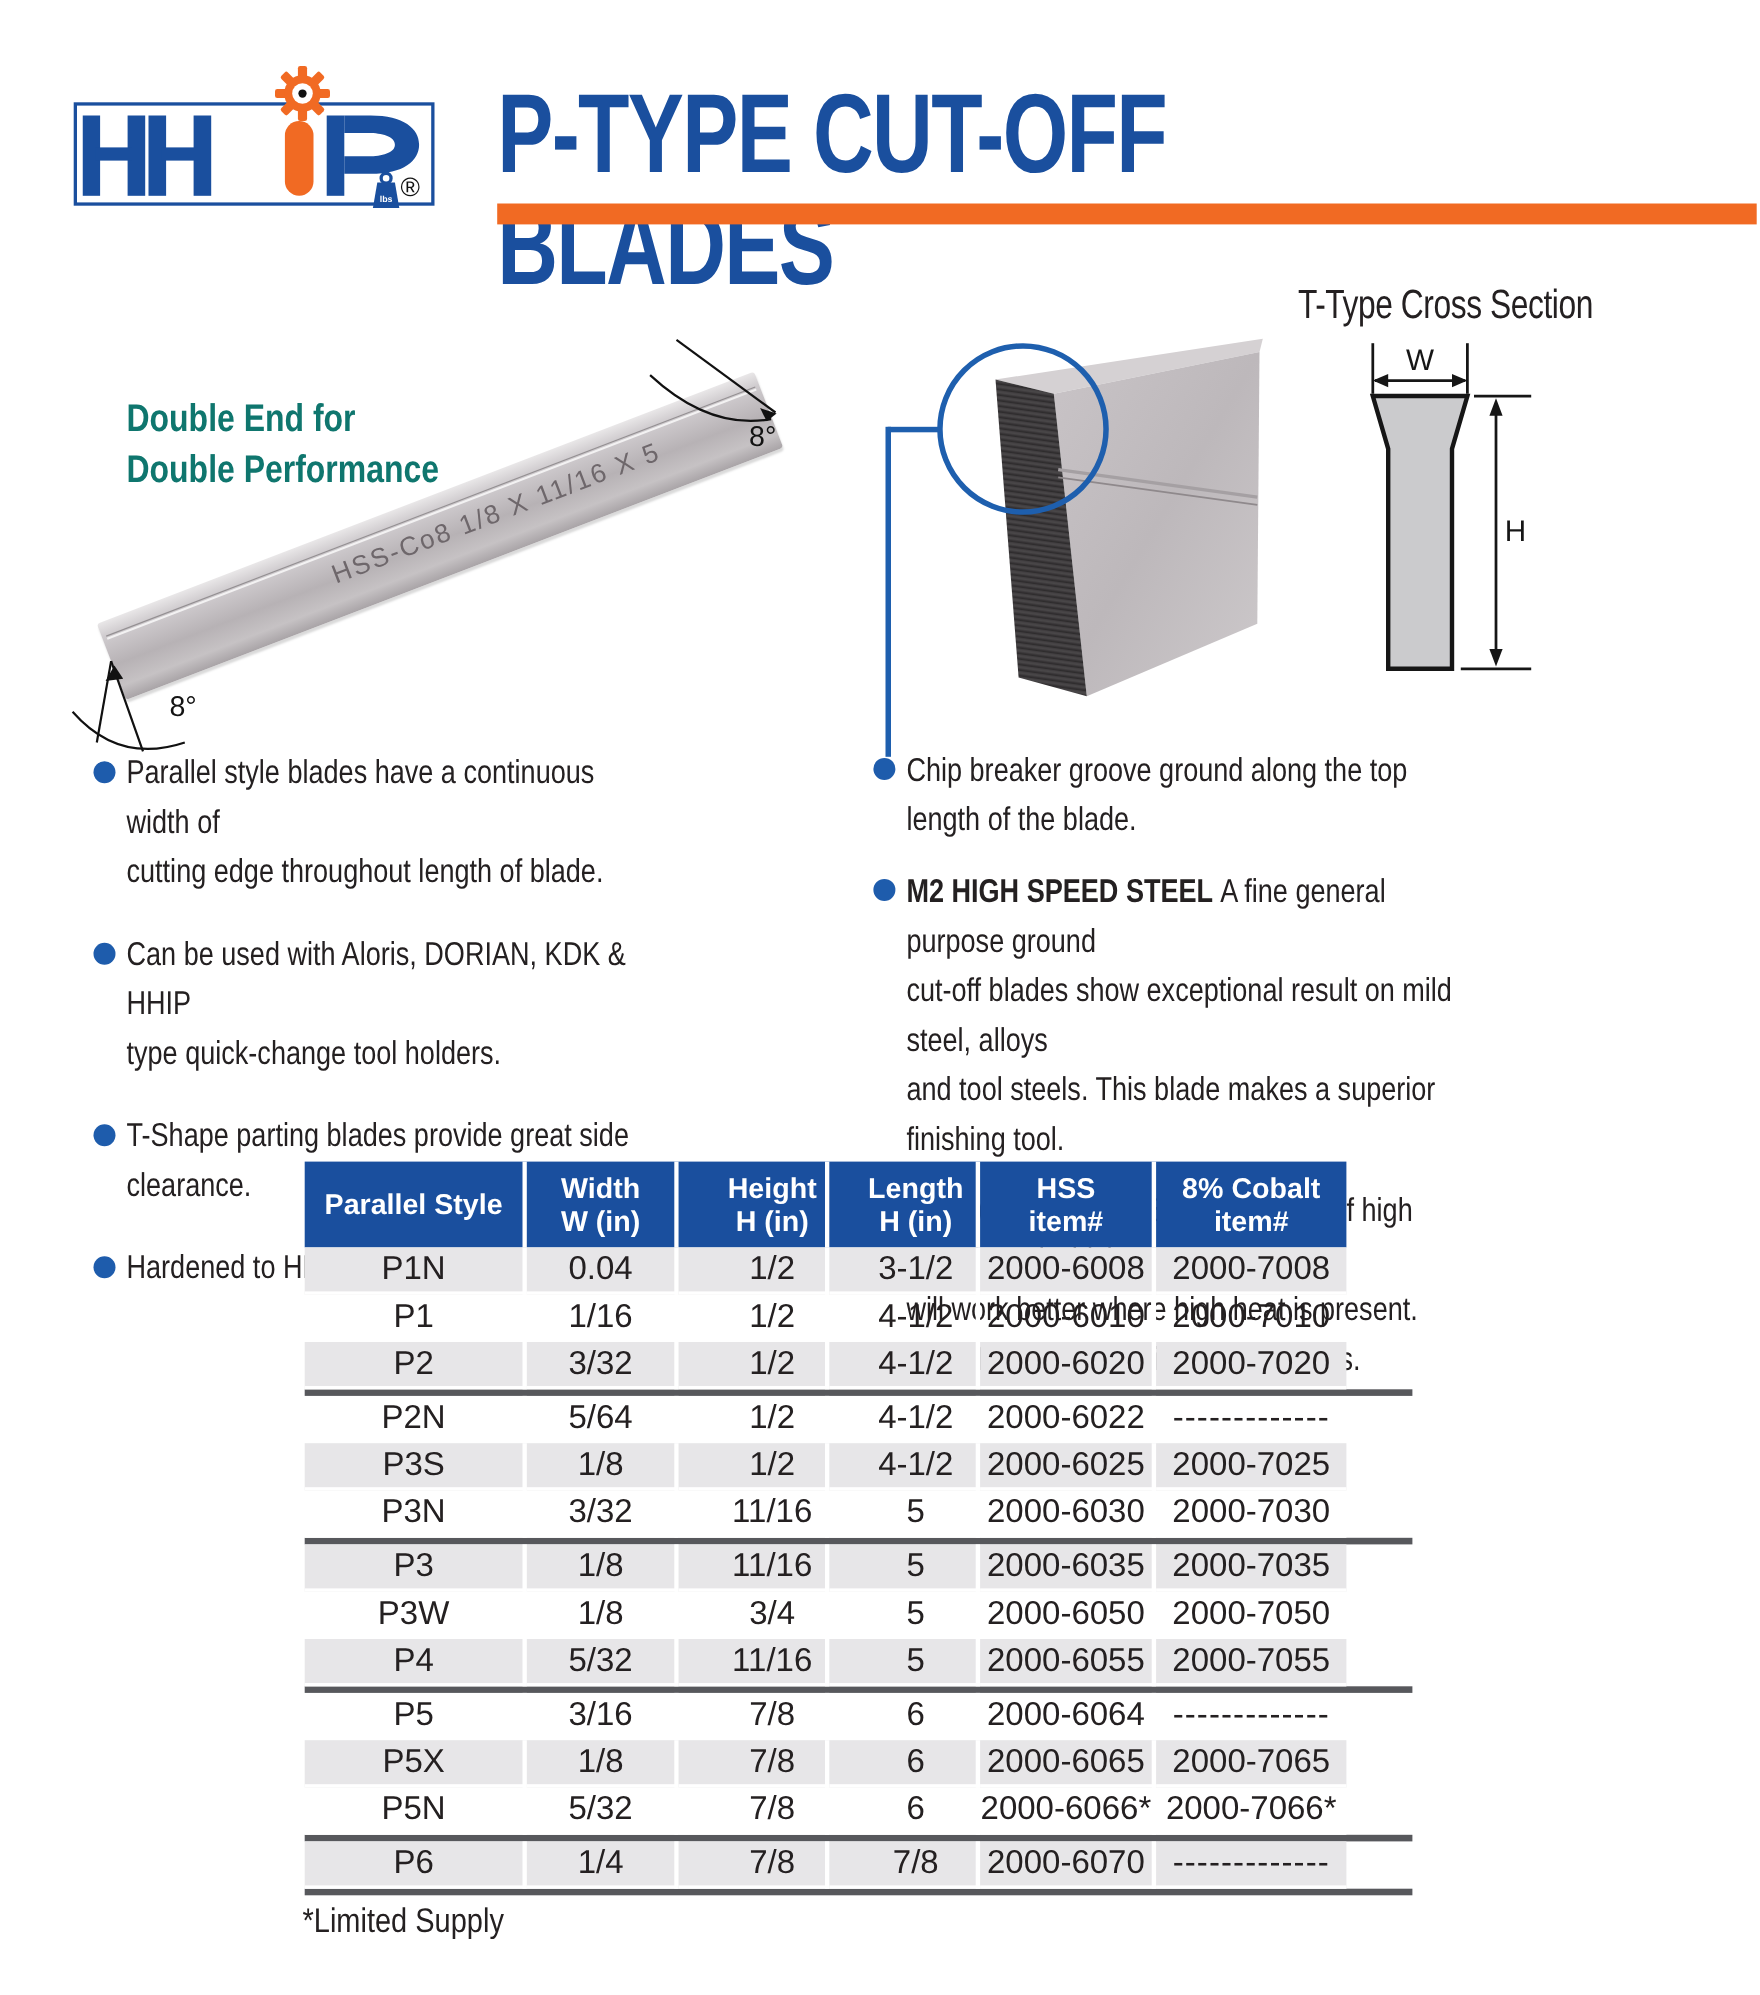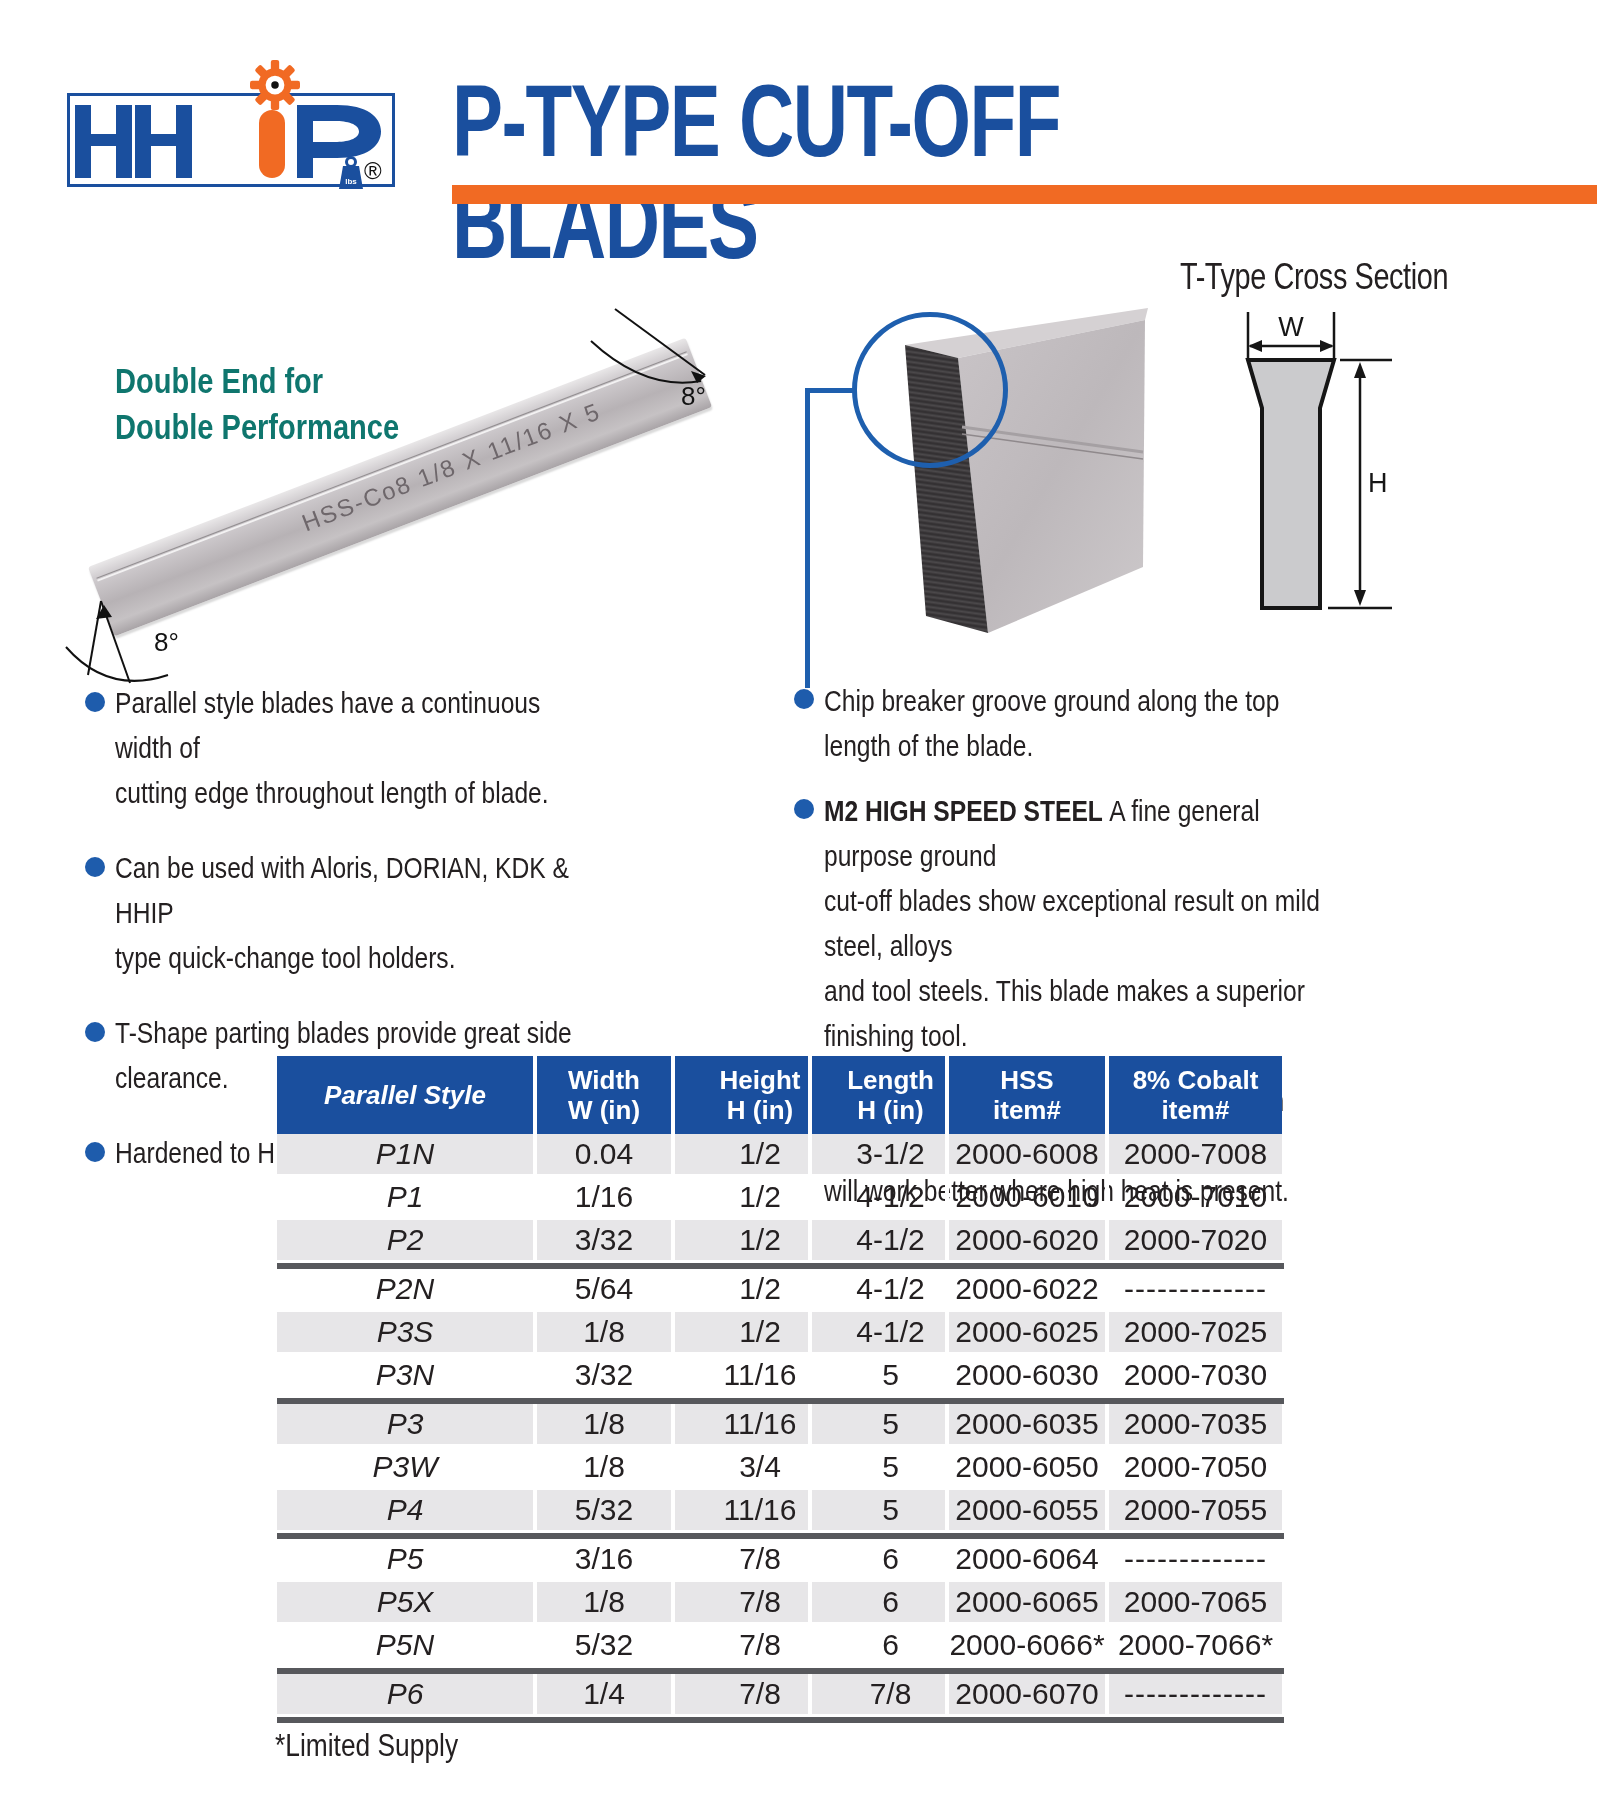--- a/index.html
+++ b/index.html
@@ -62,21 +62,21 @@
   .features-left{left:85px;top:680px;width:620px;}
   .features-right{left:794px;top:678px;width:640px;}
   .features-right li{margin-bottom:20px;}
   .features-right .dot{margin-top:11px;}
 
   
   .spec-table{left:277px;top:1056px;width:1007px;}
   .trow{display:flex;}
   .tcell{display:flex;align-items:center;justify-content:center;text-align:center;border-right:4px solid #fff;}
   .tcell:last-child{border-right:none;}
-  .c0{width:260px;font-style:italic;}.c1{width:138px;}.c2{width:137px;padding-left:37px;}.c3{width:137px;padding-left:24px;}.c4{width:160px;}.c5{width:173px;}
+  .c0{width:202px;}.c1{width:138px;}.c2{width:137px;padding-left:37px;}.c3{width:137px;padding-left:24px;}.c4{width:160px;}.c5{width:173px;}
   .thead .tcell{background:var(--blue);color:#fff;font-weight:bold;font-size:26px;line-height:30px;height:78px;white-space:pre-line;}
   .tbody .trow{height:43px;}
   .tbody .tcell{font-size:30px;color:var(--ink);border-bottom:3px solid #fff;}
   .tbody .trow.gray .tcell{background:var(--rowgray);}
   .group-divider{height:6px;background:var(--divider);}
   .dashcell{letter-spacing:1px;}
   .footnote{left:275px;top:1728px;font-size:31px;color:var(--ink);}
 
   svg text{font-family:"Liberation Sans","DejaVu Sans",sans-serif;}
 </style>

